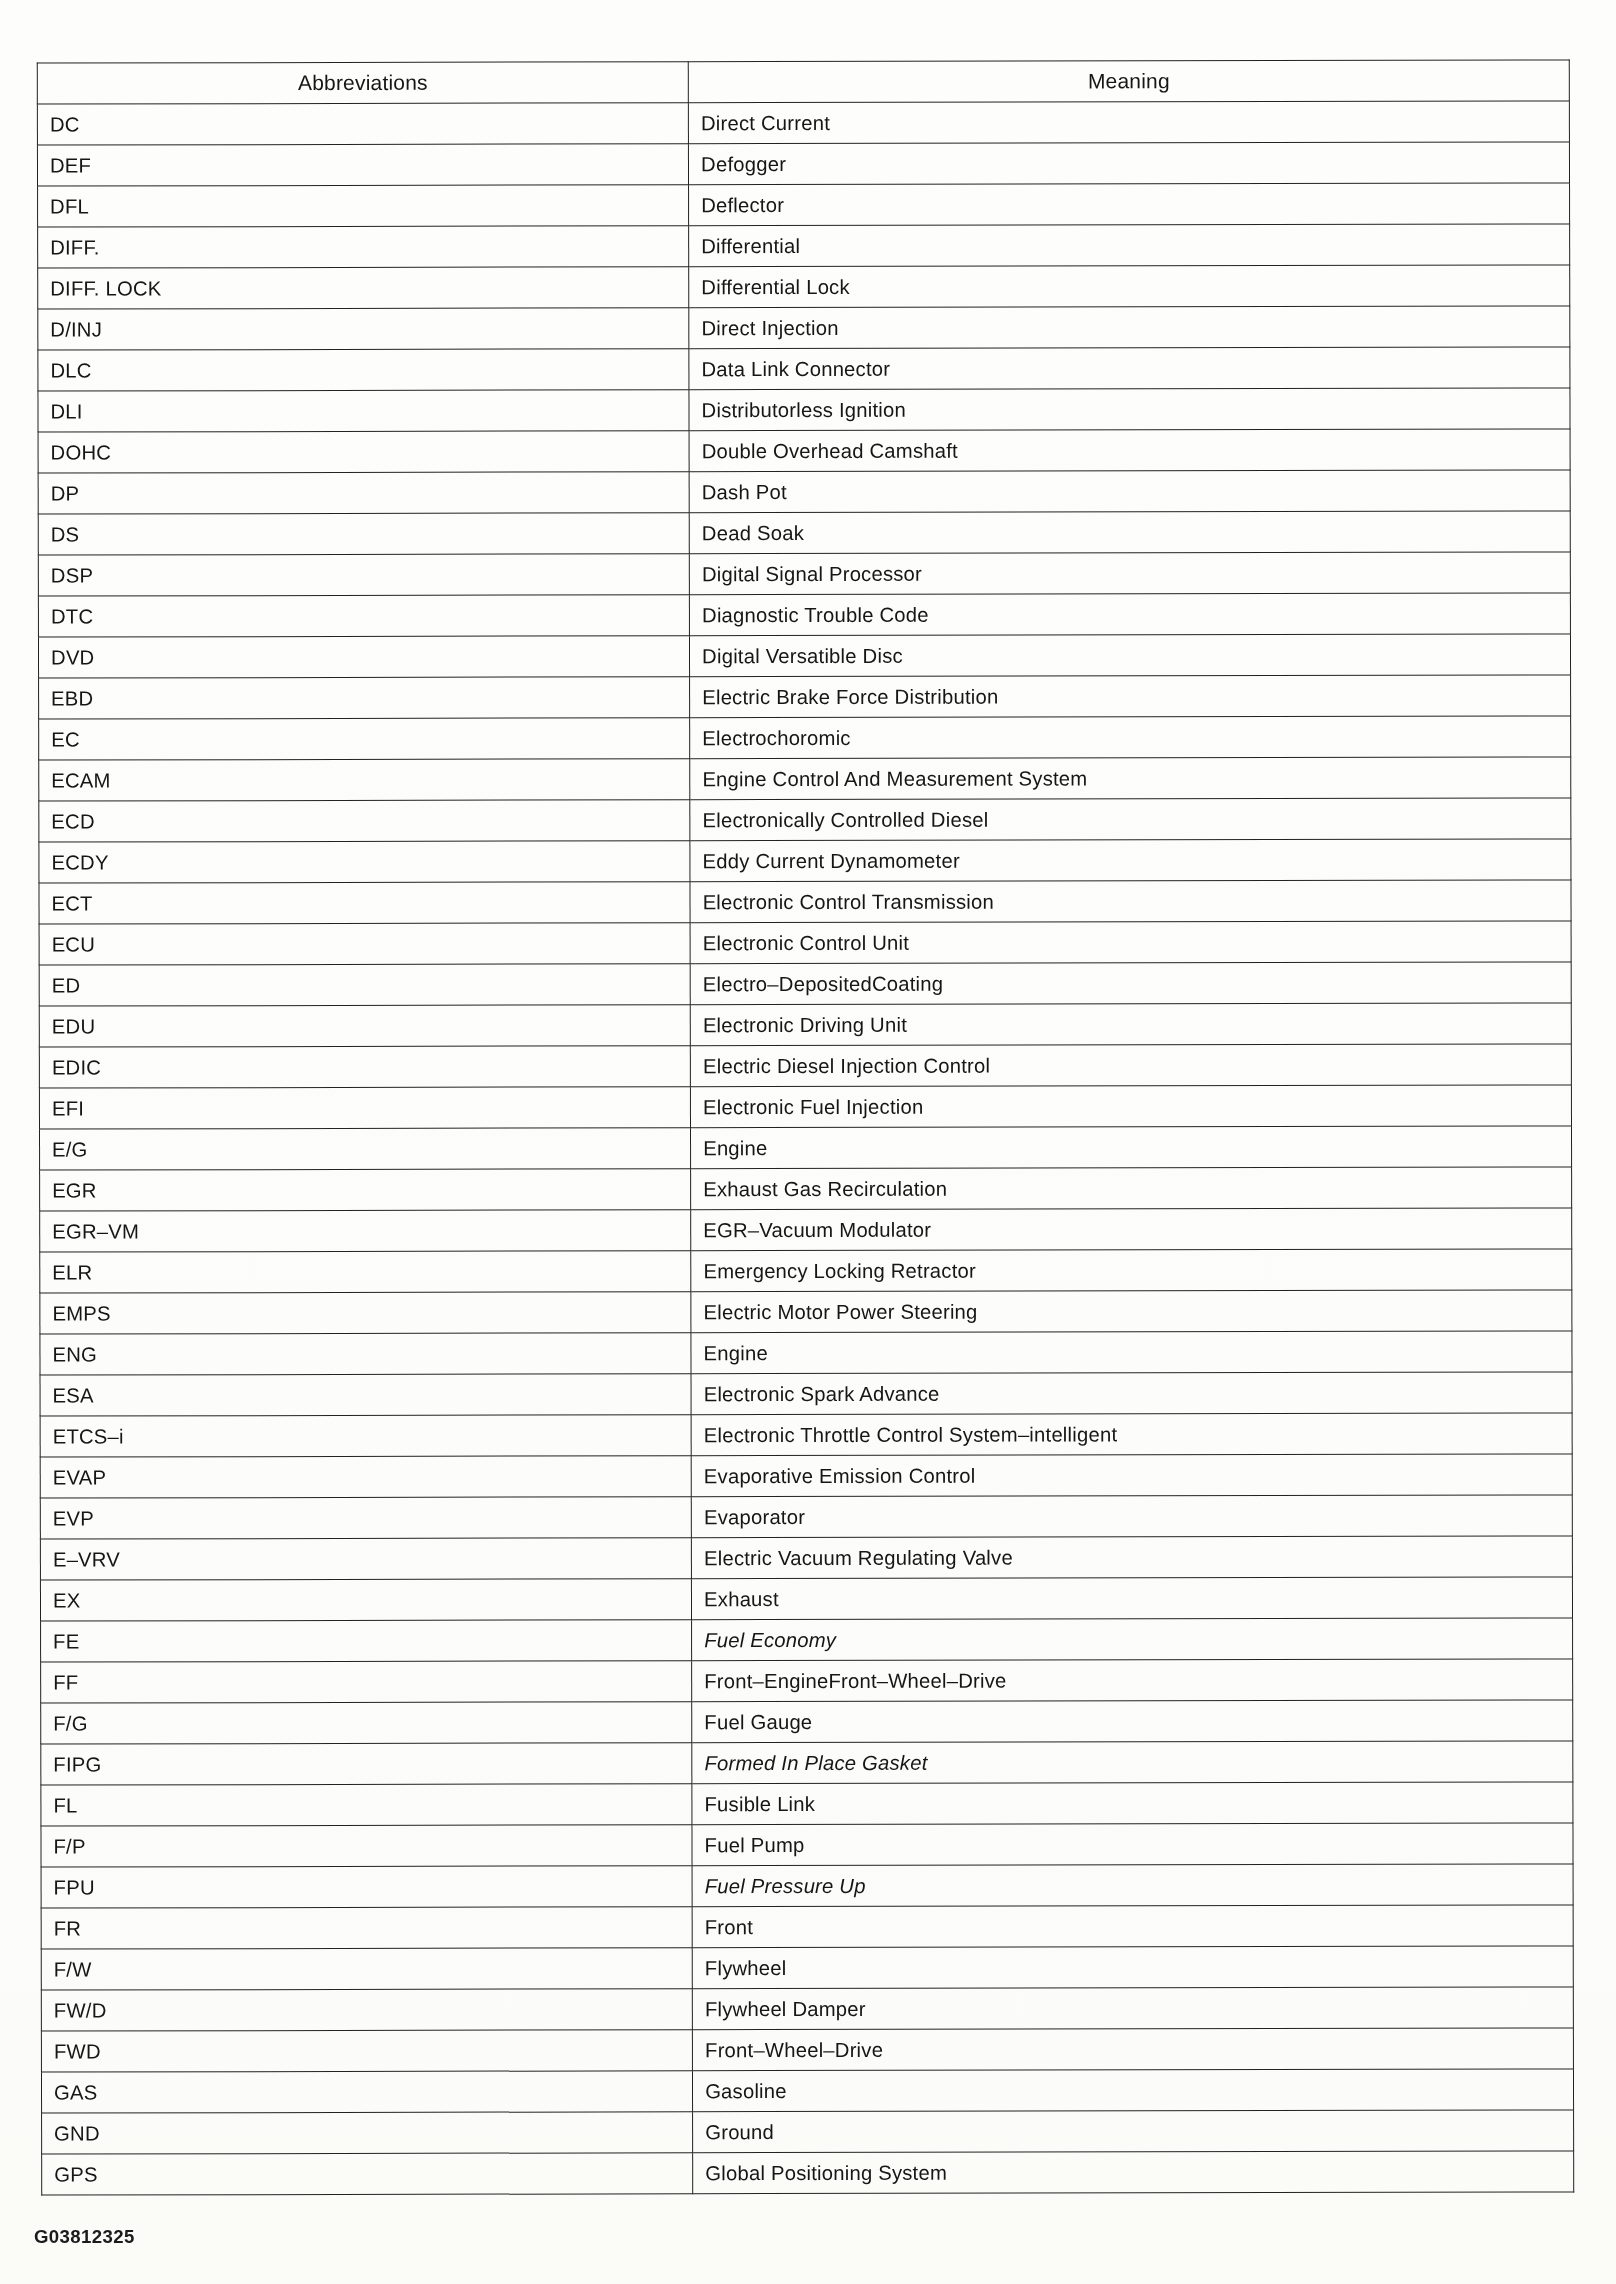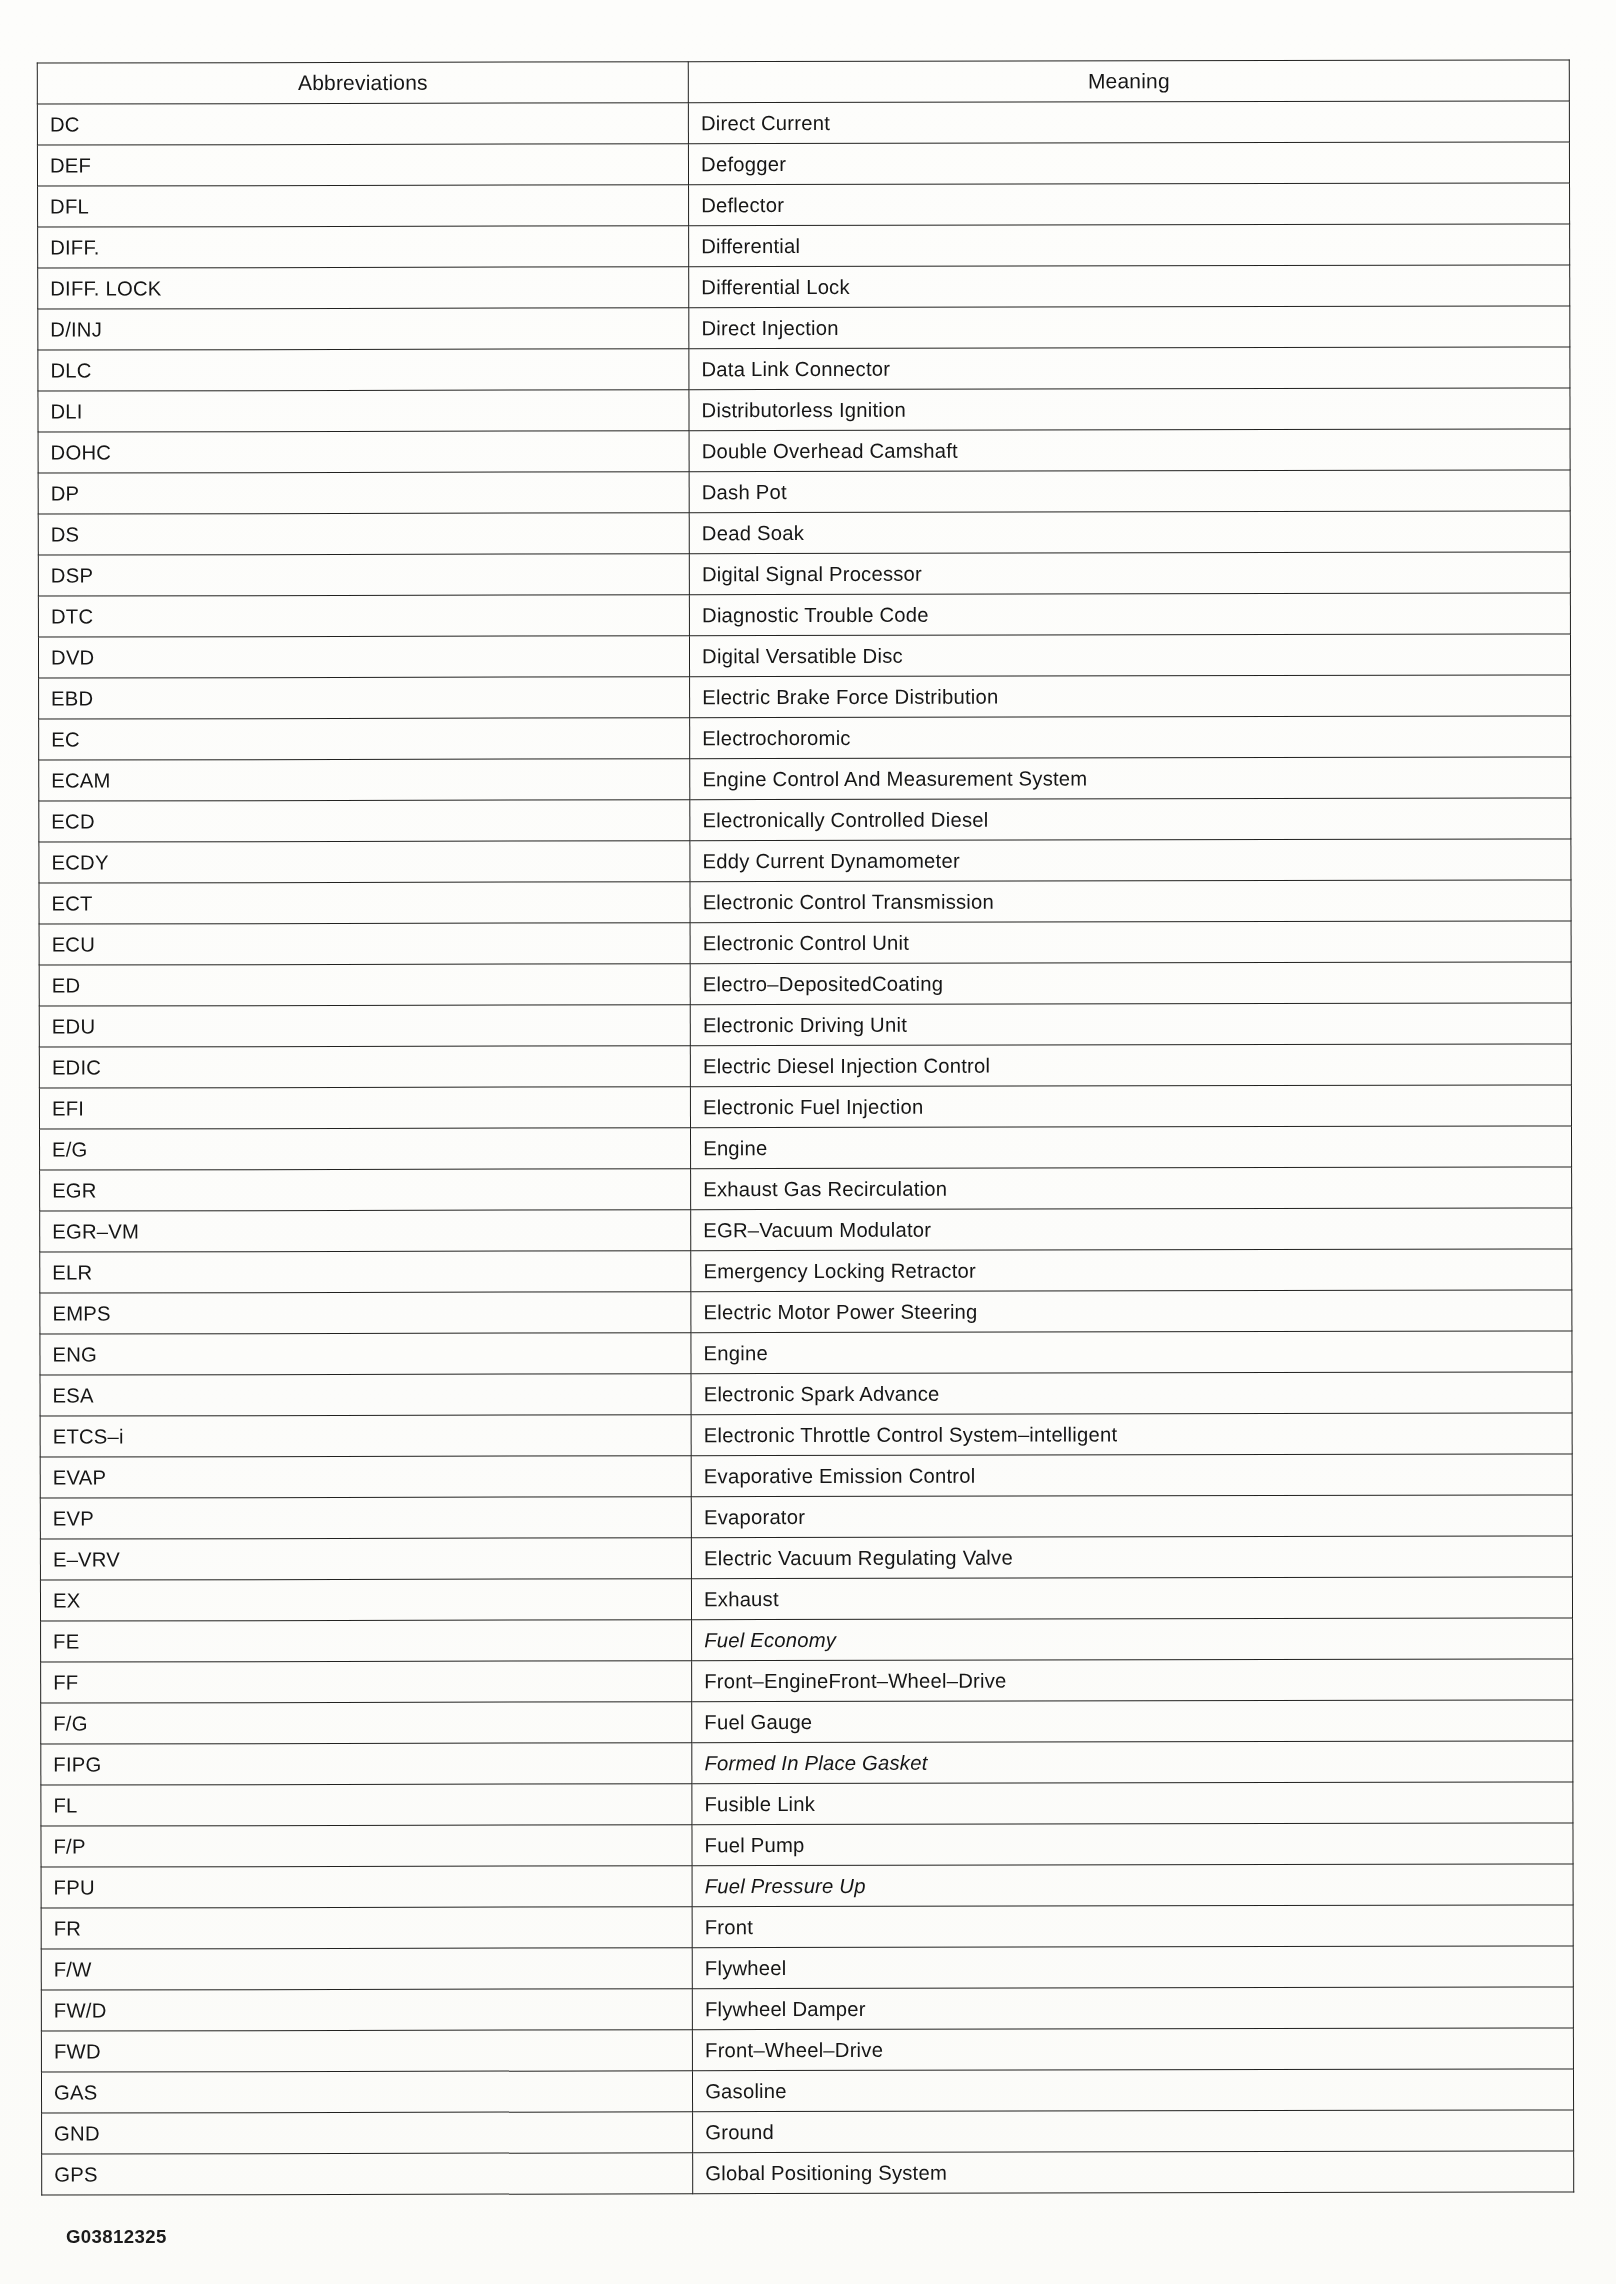--- a/index.html
+++ b/index.html
@@ -58,21 +58,20 @@
     font-style: italic;
   }
   .footer-code {
     position: absolute;
     left: 34px;
     top: 2226px;
     font-size: 18.6px;
     font-weight: bold;
     letter-spacing: 0.4px;
     color: #1b1b1b;
-    margin-left: 32px;
   }
 </style>
 </head>
 <body>
 
 <div class="page">
 
   <table class="scan-table">
     <colgroup>
       <col class="col-abbr">

